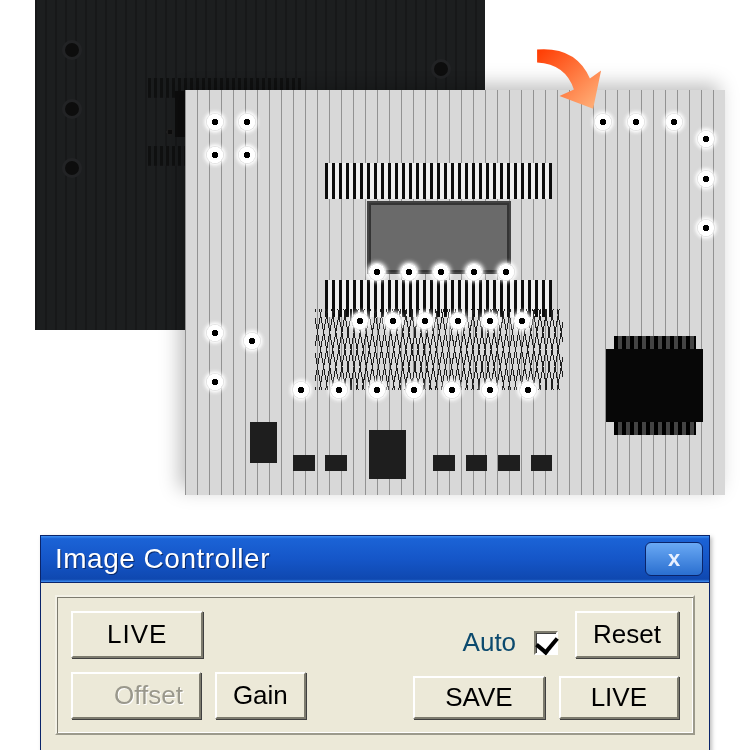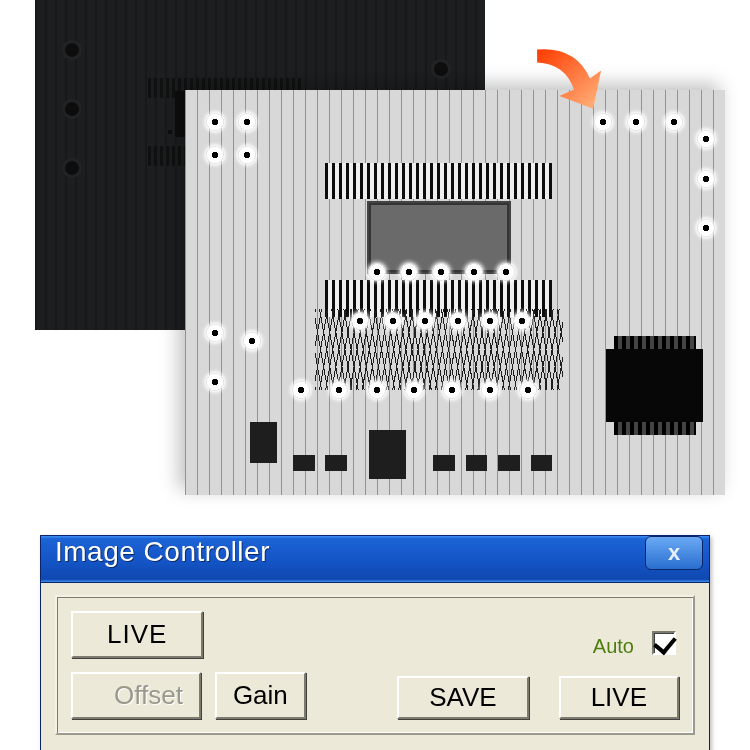--- a/index.html
+++ b/index.html
@@ -132,21 +132,21 @@
     box-sizing: border-box;
     border: 1px solid #0a246a;
     background: #ece9d8;
     box-shadow: 2px 2px 4px rgba(0,0,0,.25);
     font-size: 26px;
   }
   .titlebar {
     height: 46px;
     background: linear-gradient(180deg,#3f8ff2 0%,#1b63d6 6%,#1556c8 50%,#0f48b0 94%,#3f8ff2 100%);
     display:flex;
-    align-items:flex-start;
+    align-items:center;
     justify-content:space-between;
     padding:0 6px 0 14px;
     border-bottom:1px solid #0a246a;
   }
   .titlebar-title {
     color: #ffffff;
     font-size: 28px;
     font-weight: normal;
     letter-spacing:.5px;
     text-shadow:1px 1px 0 #0a2a6a;
@@ -192,31 +192,31 @@
     border:2px solid;
     border-color:#ffffff #7d7b6e #7d7b6e #ffffff;
     box-shadow:1px 1px 0 #404040;
     font-family:inherit;
     font-size:26px;
     padding:6px 16px;
     cursor:pointer;
     color:#000;
   }
   .btn.wide { padding:6px 34px; letter-spacing:1px; }
-  .btn.wider { padding:4px 30px;margin-left:16px; }
+  .btn.wider { padding:4px 30px; }
   .btn.disabled{
     color:#9a988c;
     text-shadow:1px 1px 0 #fff;
     cursor:default;
     padding-left:41px;
   }
 
   .lbl {
-    font-size:20px;
-    color:#4d7c0f;
+    font-size:26px;
+    color:#0c4a6e;
   }
 
   .chk {
     -webkit-appearance:none;
     appearance:none;
     width:24px;
     height:24px;
     background:#fff;
     border:2px solid;
     border-color:#7d7b6e #fff #fff #7d7b6e;
@@ -315,20 +315,21 @@
   </div>
 
   <div class="client">
     <div class="group">
 
       <div class="row top">
         <button class="btn wide">LIVE</button>
         <span class="spacer"></span>
         <span class="lbl">Auto</span>
         <input type="checkbox" class="chk" checked="" style="">
+        <button class="btn">Reset</button>
       </div>
 
       <div class="row">
         <button class="btn disabled" disabled="">Offset</button>
         <button class="btn">Gain</button>
         <span style="flex:1"></span>
         <button class="btn wider">SAVE</button>
         <button class="btn wider">LIVE</button>
       </div>
 

